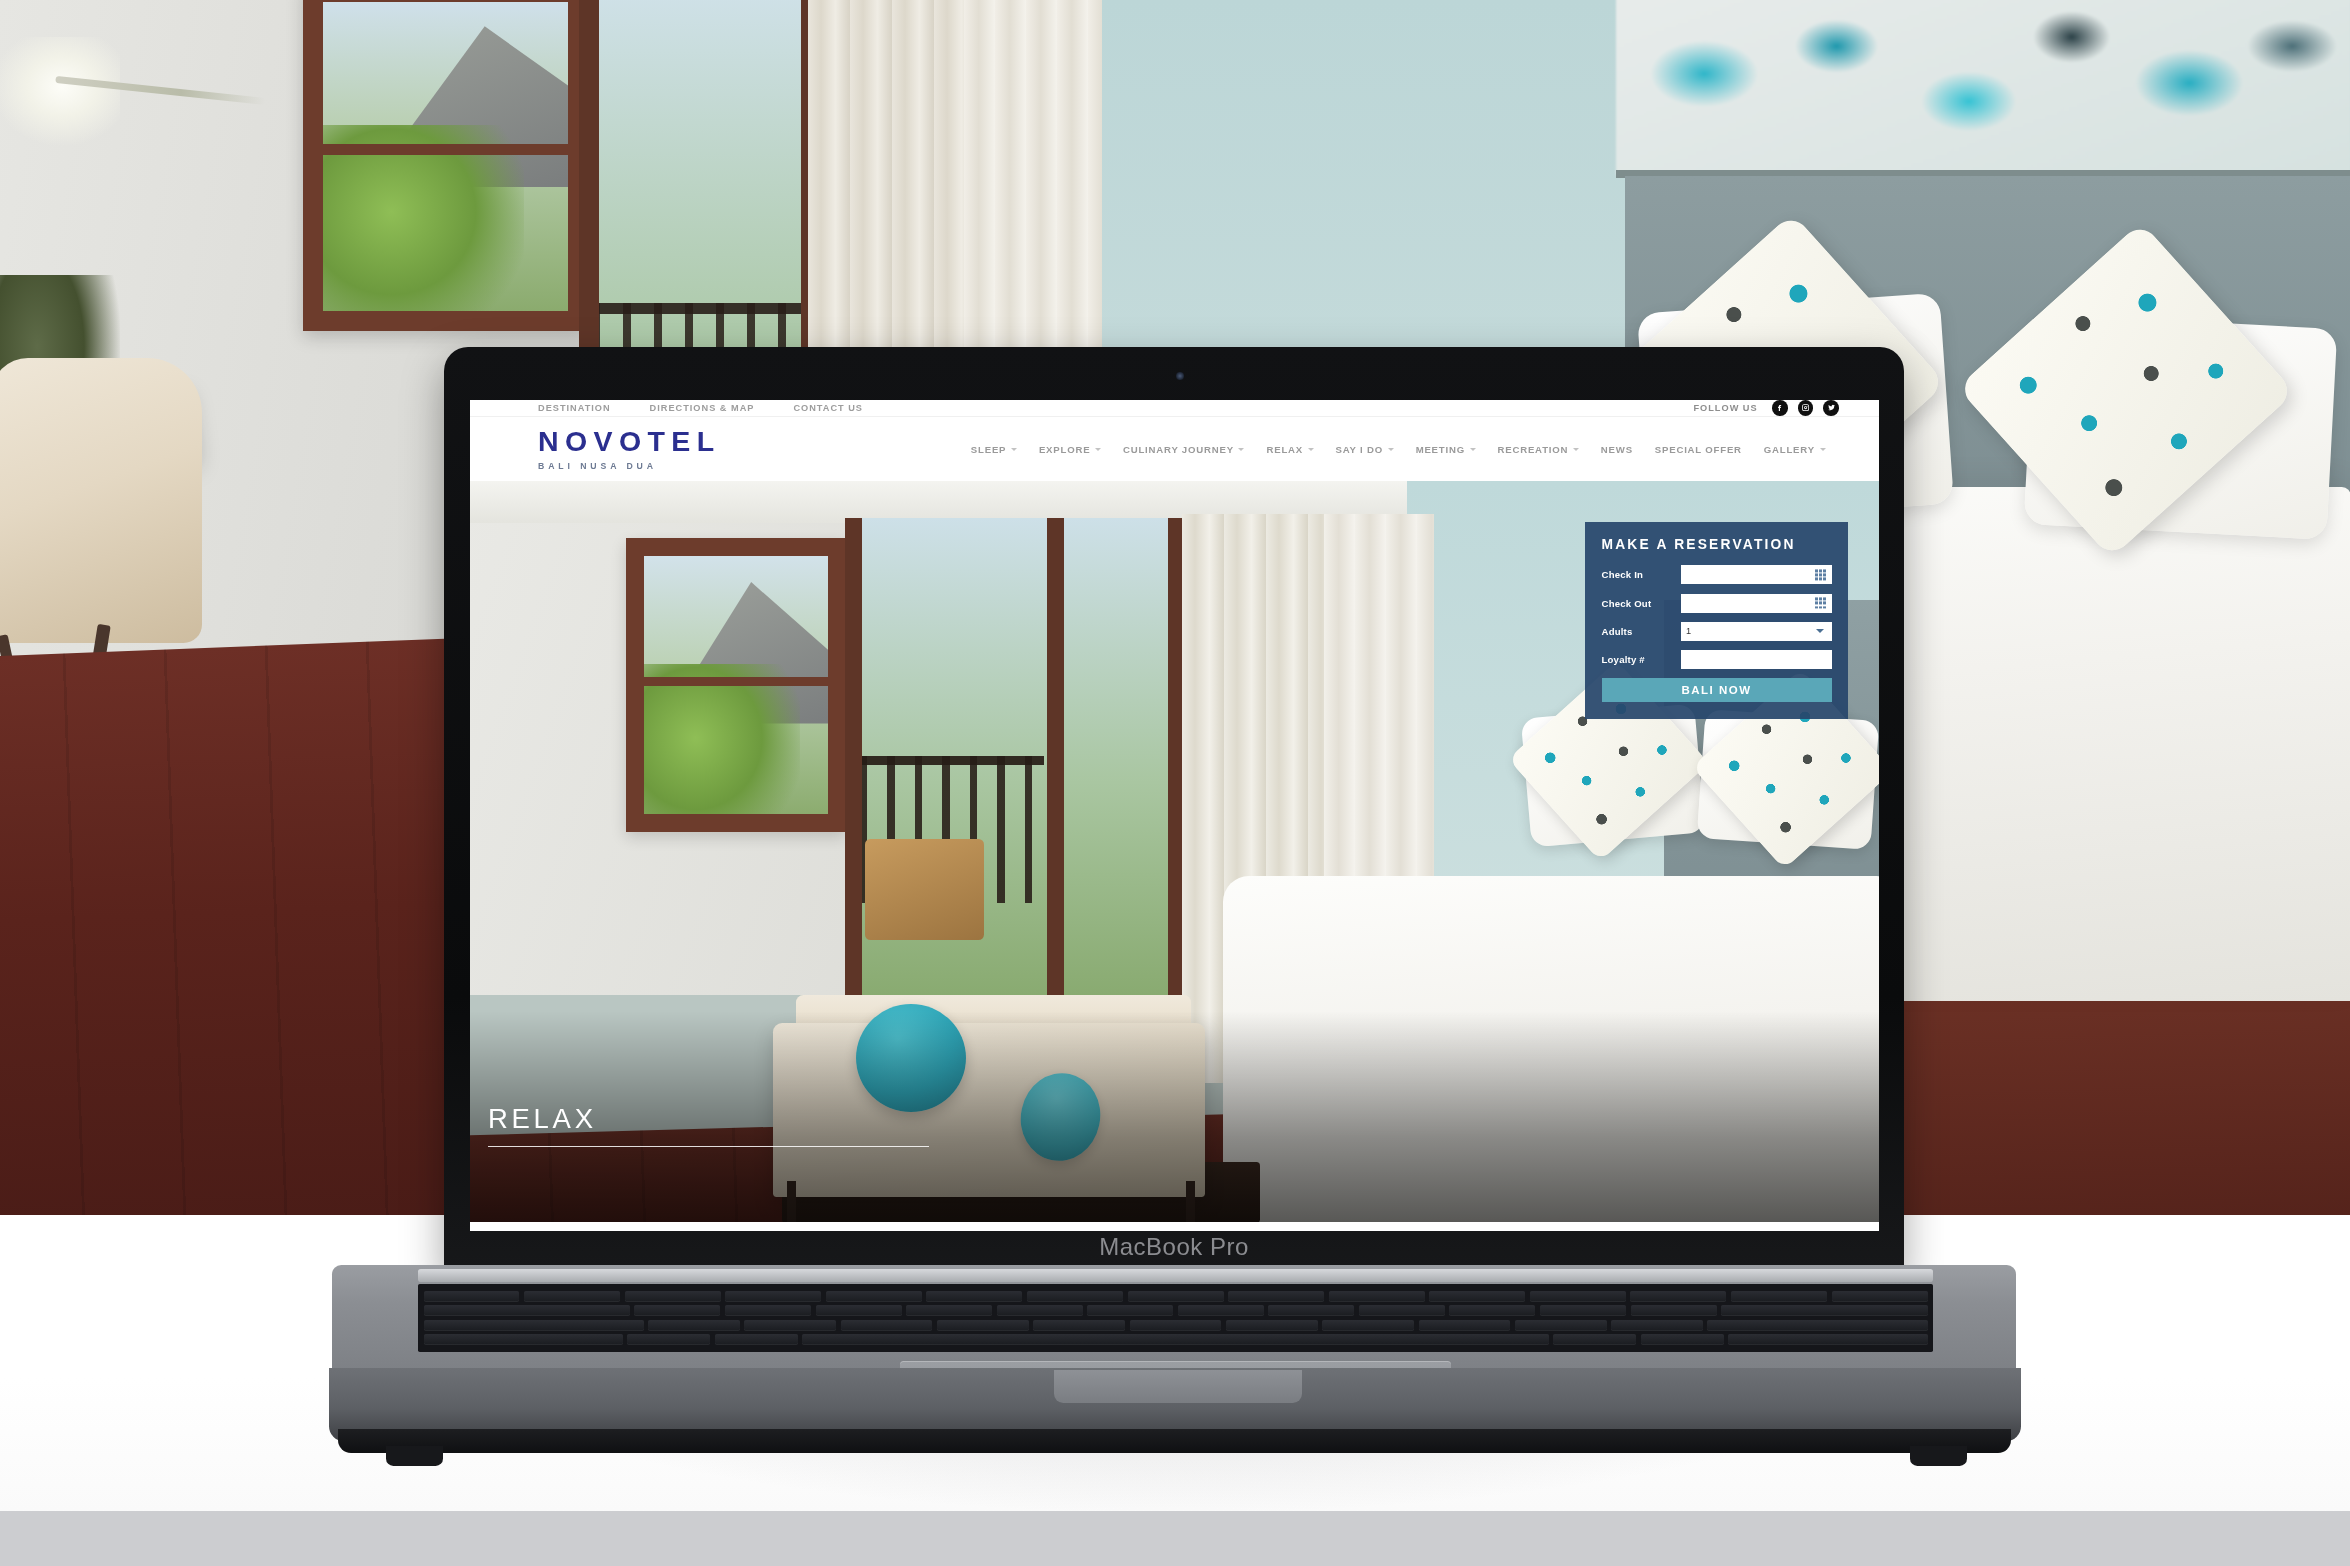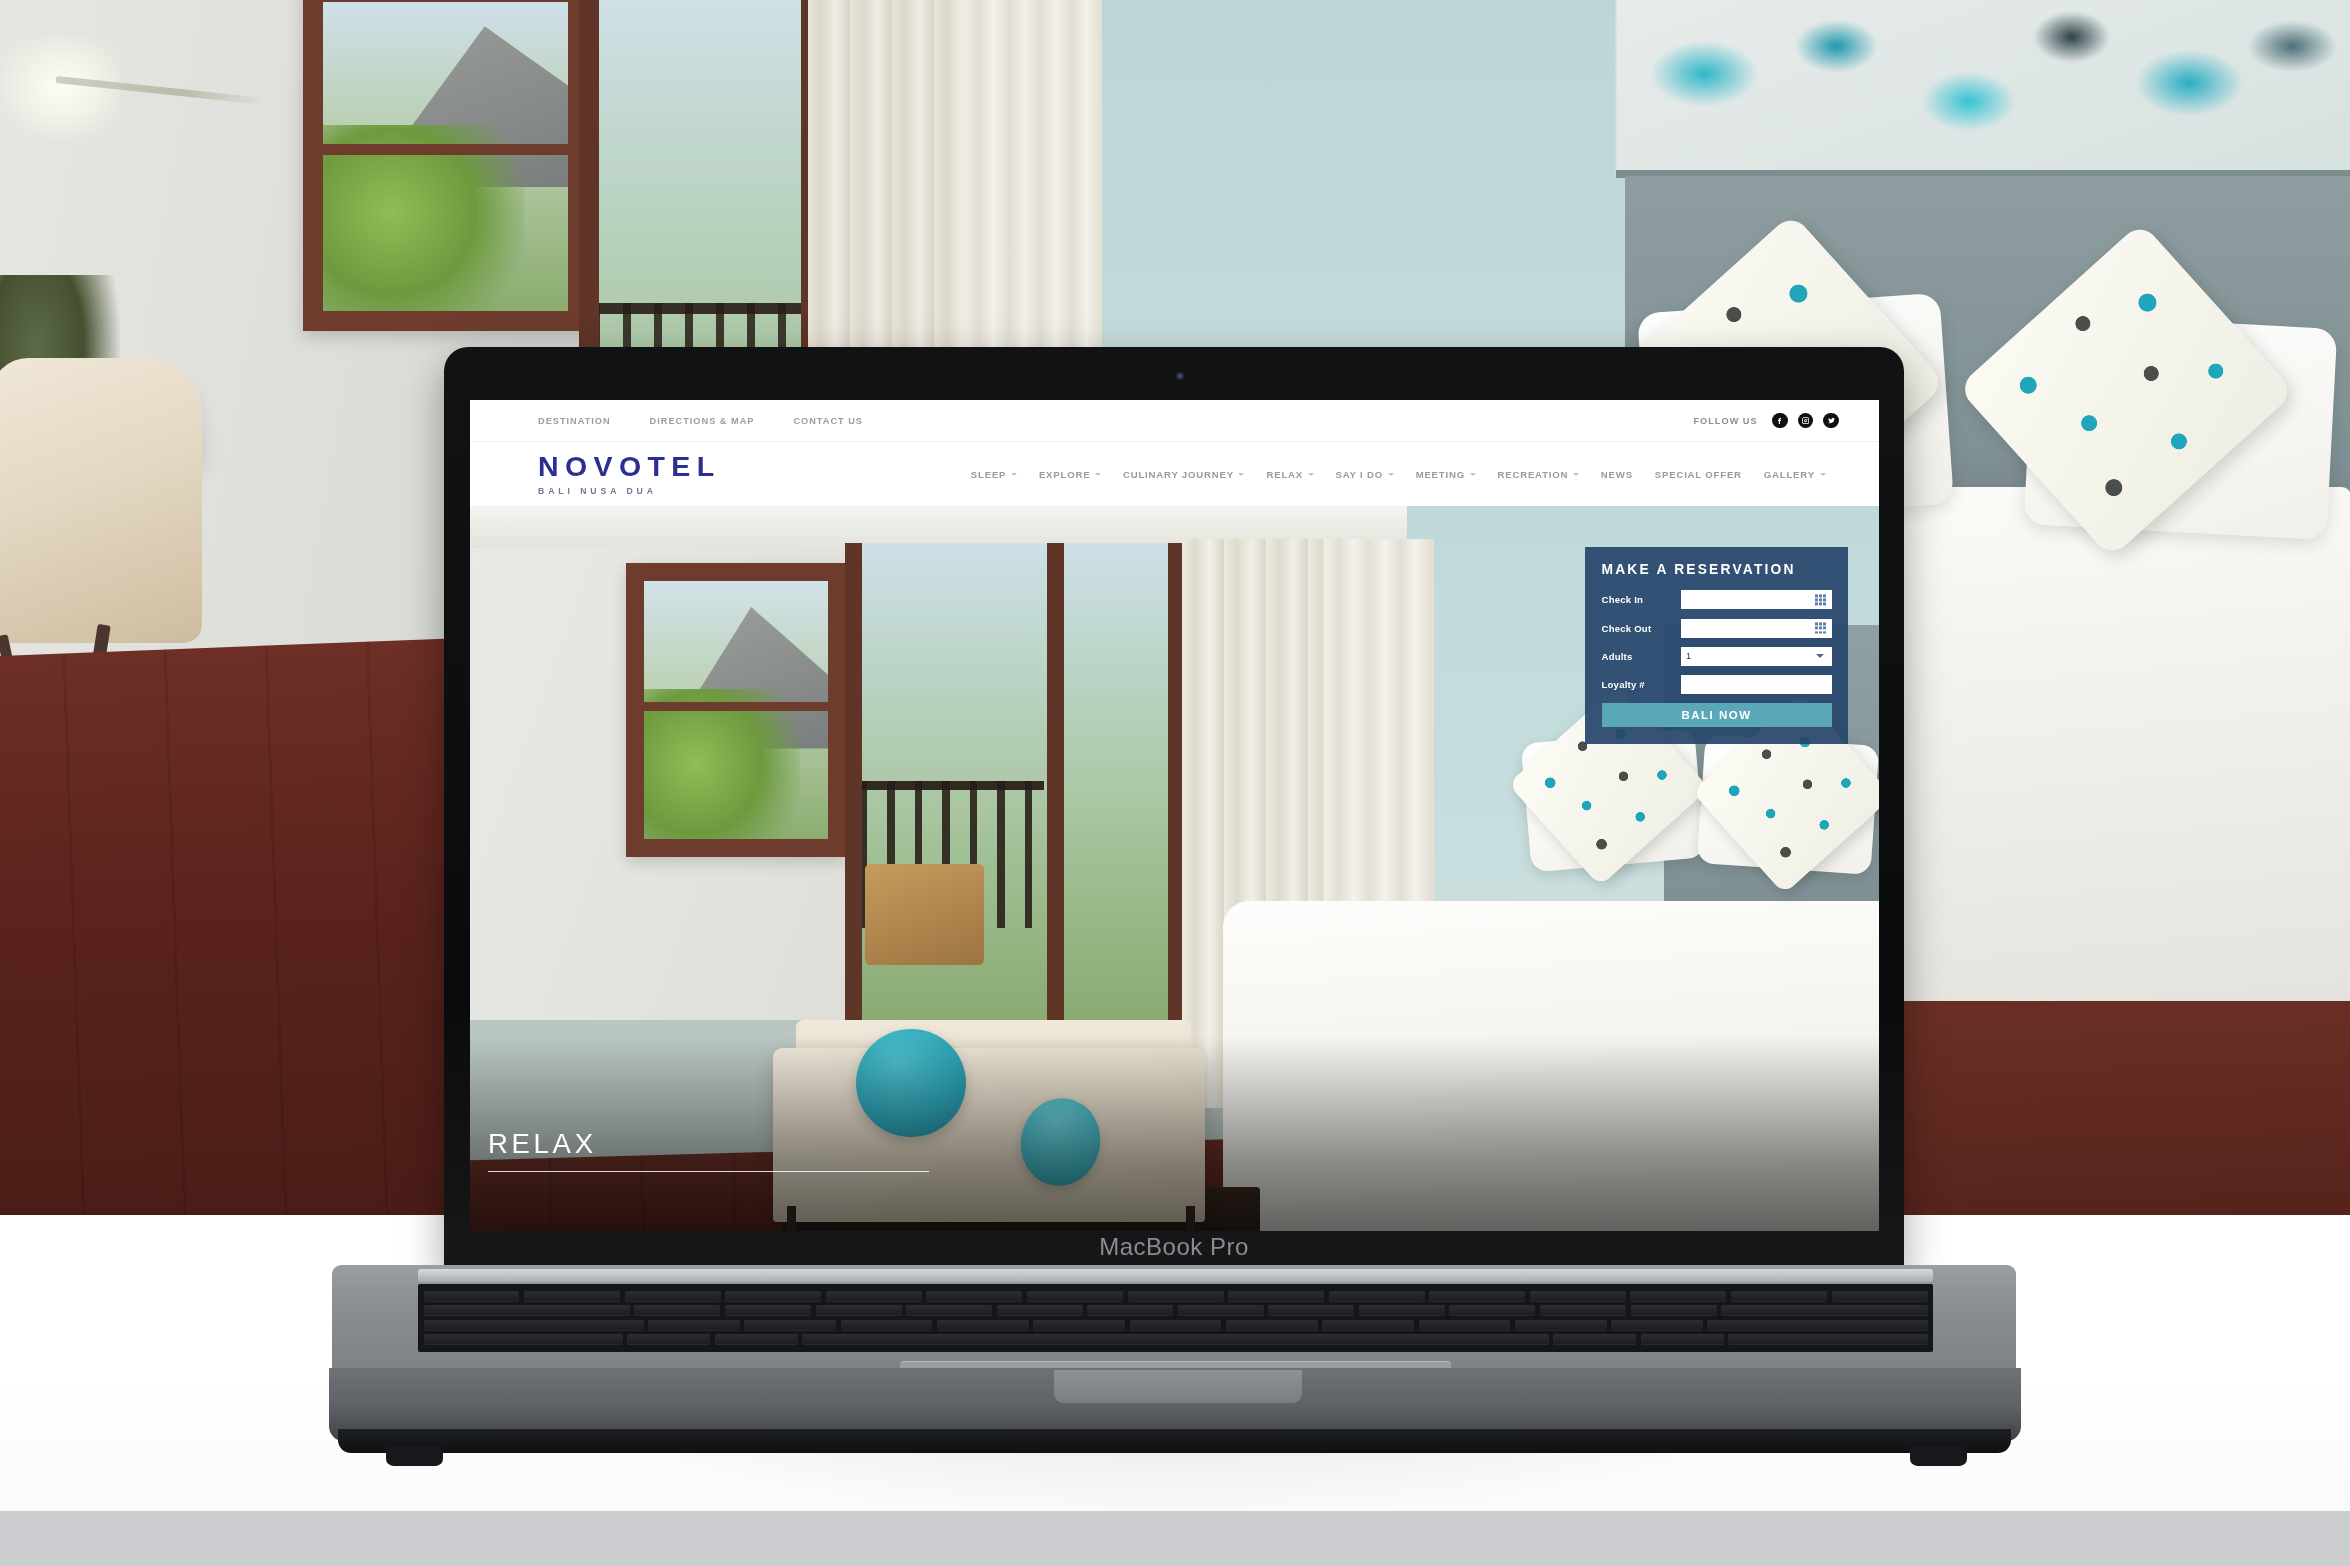--- a/index.html
+++ b/index.html
@@ -167,21 +167,21 @@
   .foot { position:absolute; top:1446px; width:57px; height:20px;
      background:#17181b; border-radius:0 0 7.3px 7.3px; }
   .foot.l { left:386px; }
   .foot.r { left:1910px; }
 
   
   .page { position:absolute; left:0; top:0; width:1409px; height:831px; background:#fff;
      overflow:hidden; }
 
   
-  .util { height:42px; background:#ffffff; display:flex; align-items:center;
+  .util { height:17px; background:#ffffff; display:flex; align-items:center;
      padding:0 40px 0 68px; border-bottom:0.9px solid #f0f0f0; }
   .util-left { display:flex; gap:39px; }
   .util-link { font-size:9.2px; letter-spacing:1px; color:#9d9d9d; font-weight:700;
      text-transform:uppercase; }
   .util-right { margin-left:auto; display:flex; align-items:center; gap:10px; }
   .follow-label { font-size:9.2px; letter-spacing:1px; color:#8e8e8e; font-weight:700;
      text-transform:uppercase; margin-right:4.6px; }
   .soc { width:15.6px; height:15.6px; border-radius:50%; background:#101010;
      display:flex; align-items:center; justify-content:center; color:#fff; }
   .soc svg { width:9.2px; height:9.2px; fill:#fff; }

